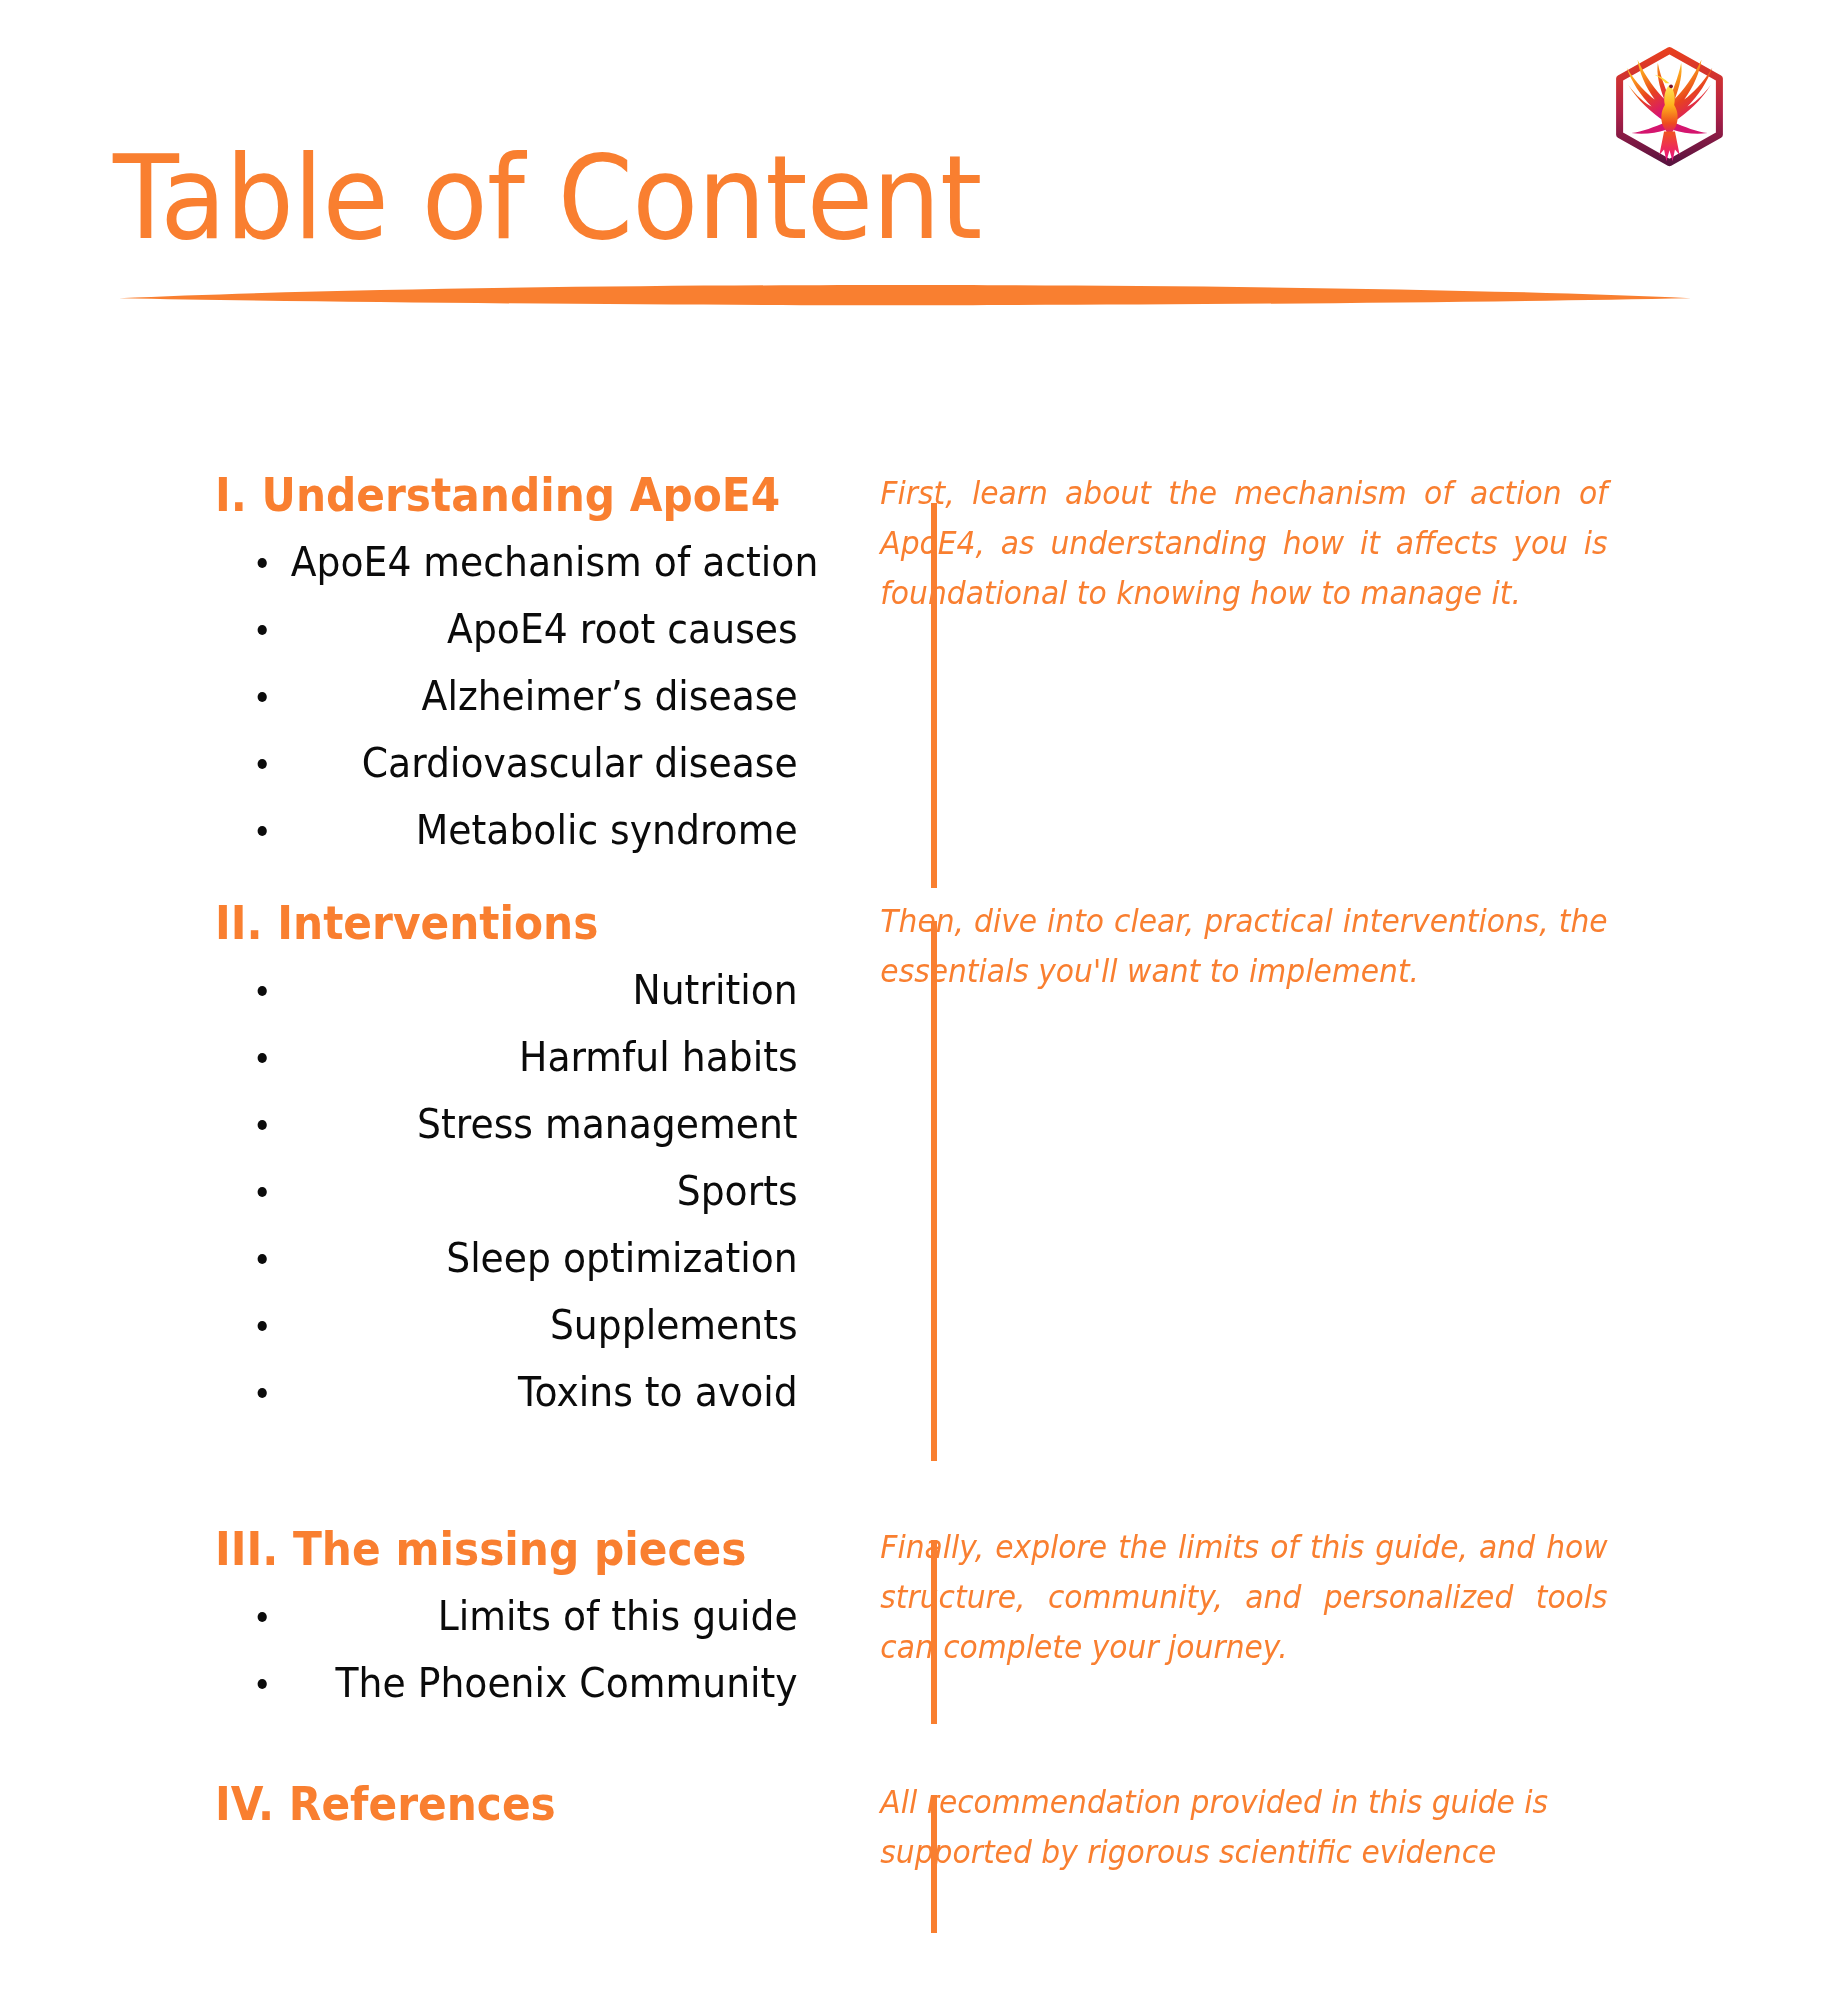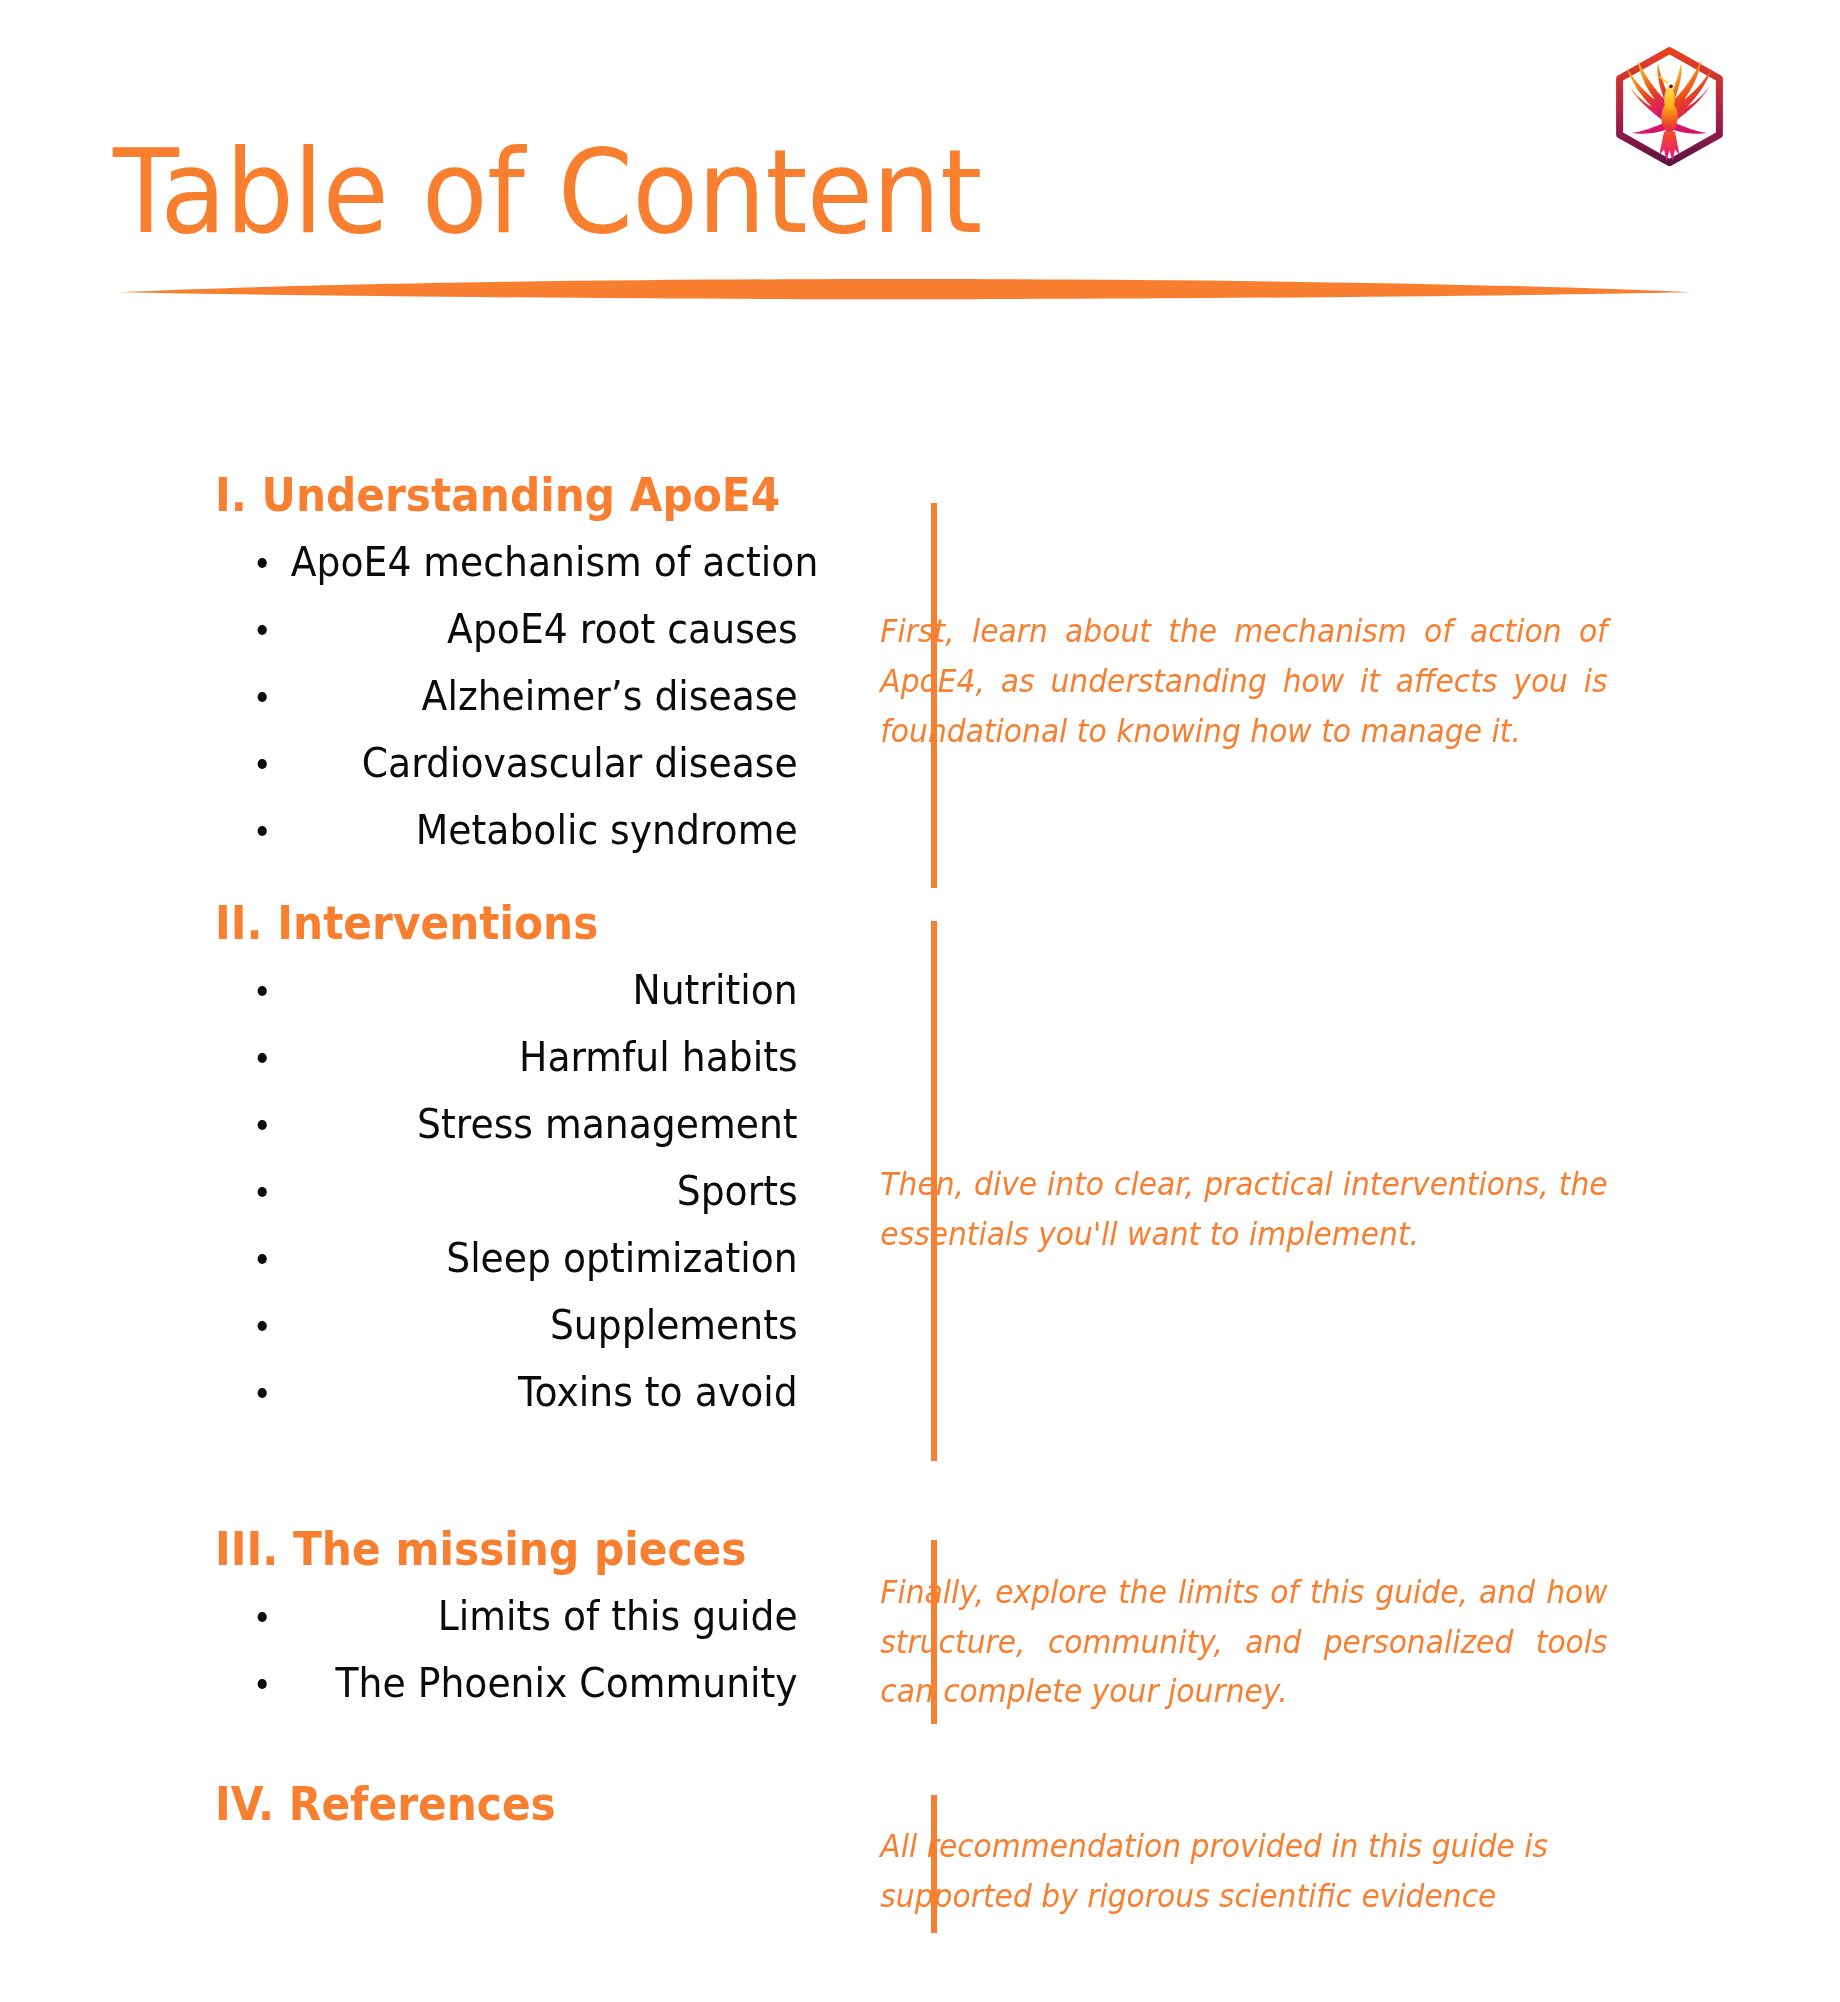--- a/index.html
+++ b/index.html
@@ -21,21 +21,21 @@
     position: absolute;
     top: 38px;
     left: 1597px;
     width: 145px;
     height: 145px;
   }
 
   
   #title-block {
     position: absolute;
-    top: 133px;
+    top: 139px;
     left: 110px;
     width: 1627px;
   }
   #page-title {
     font-family: "DejaVu Sans", sans-serif;
     font-size: 116px;
     line-height: 1.02;
     font-weight: 400;
     color: #F97F30;
     letter-spacing: -0.8px;
@@ -66,21 +66,20 @@
   }
   .left-col {
     width: 845px;
     flex: 0 0 845px;
     padding-left: 215px;
     box-sizing: border-box;
   }
   .right-col {
     flex: 1 1 auto;
     display: flex;
-    align-items: center;
   }
 
   .section-heading {
     font-family: "DejaVu Sans", sans-serif;
     font-weight: bold;
     font-size: 47px;
     line-height: 1.12;
     color: #F97F30;
     margin: 0;
     transform: scaleX(0.90);

